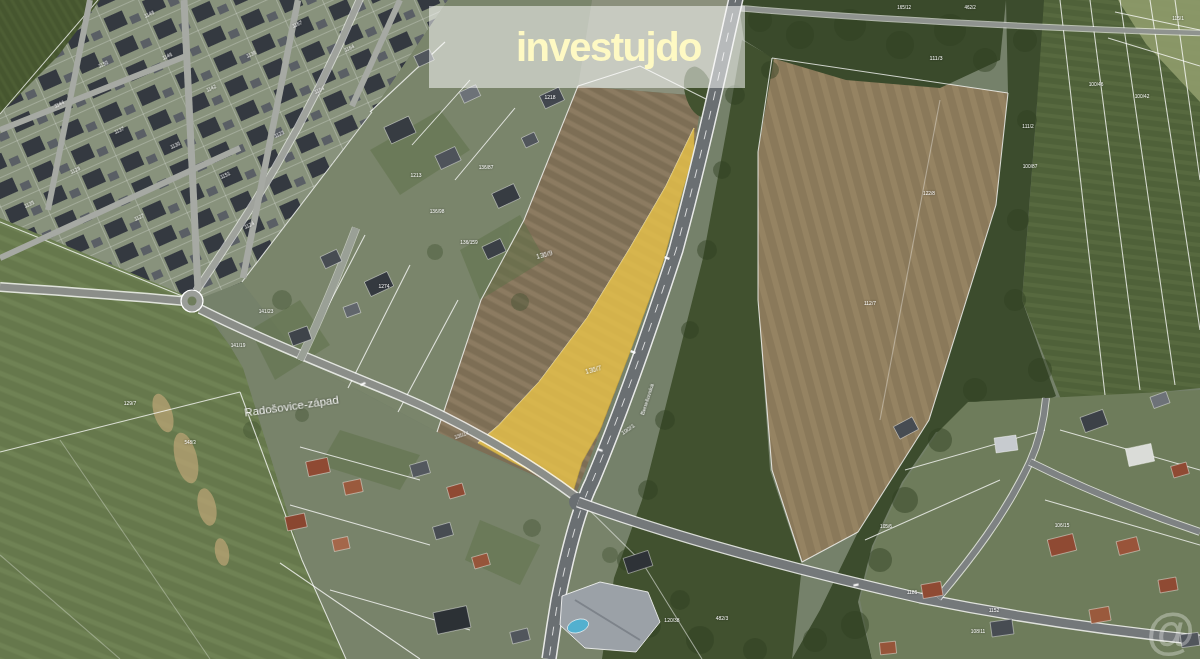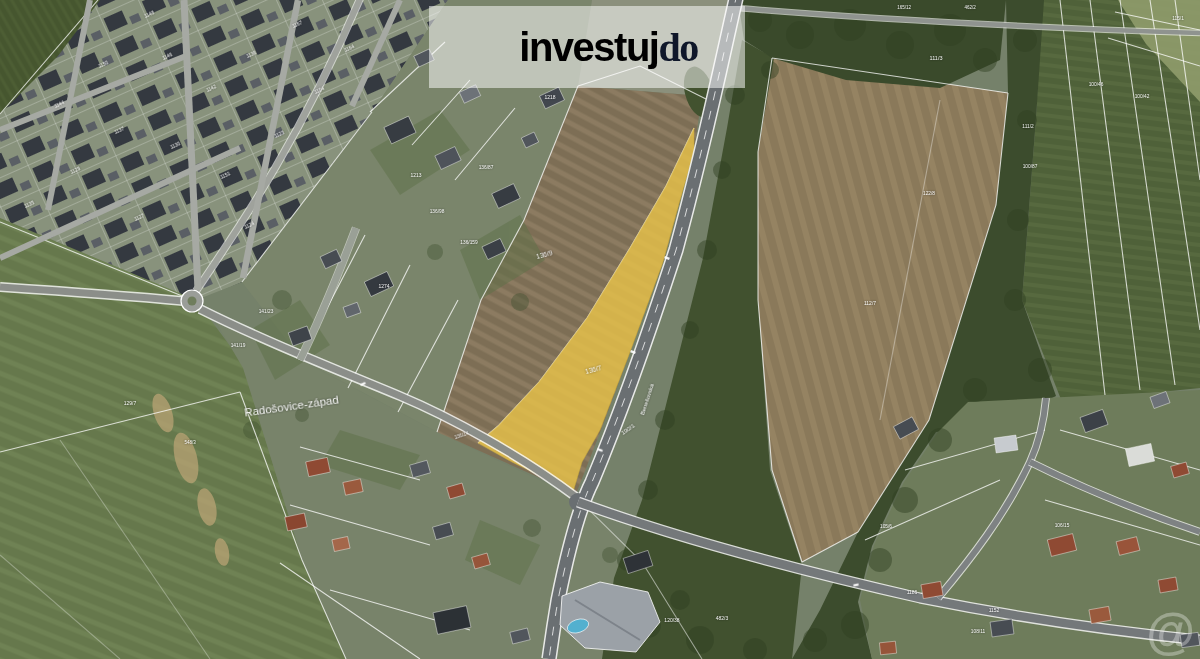--- a/index.html
+++ b/index.html
@@ -5,22 +5,22 @@
   html,body{margin:0;padding:0;background:#222;}
   .stage{position:relative;width:1200px;height:659px;overflow:hidden;
          font-family:"Liberation Sans",sans-serif;background:#75816a;}
   .stage svg{position:absolute;left:0;top:0;}
   .plbl{fill:#ffffff;font-family:"Liberation Sans",sans-serif;text-anchor:middle;
         opacity:.95;filter:drop-shadow(0 0 1px rgba(0,0,0,.55));}
   .logo-band{position:absolute;left:429px;top:6px;width:316px;height:82px;
              background:rgba(255,255,255,.52);display:flex;align-items:center;
              justify-content:center;font-weight:bold;font-size:40px;letter-spacing:-1.5px;
              white-space:nowrap;}
-  .logo-dark{color:#000000;margin-left:43px;}
-  .logo-light{color:#0f172a;font-family:Liberation Serif, serif;}
+  .logo-dark{color:#fef9c3;margin-left:43px;}
+  .logo-light{color:#fef9c3;}
   .bazos{position:absolute;right:4px;bottom:2px;display:flex;align-items:center;gap:8px;
          color:rgba(255,255,255,.32);font-weight:bold;font-size:42px;letter-spacing:1px;}
   .bazos .at{font-size:50px;line-height:1;}
 </style>
 </head>
 <body>
 
 <div class="stage">
 
 <svg width="1200" height="659" viewBox="0 0 1200 659">

